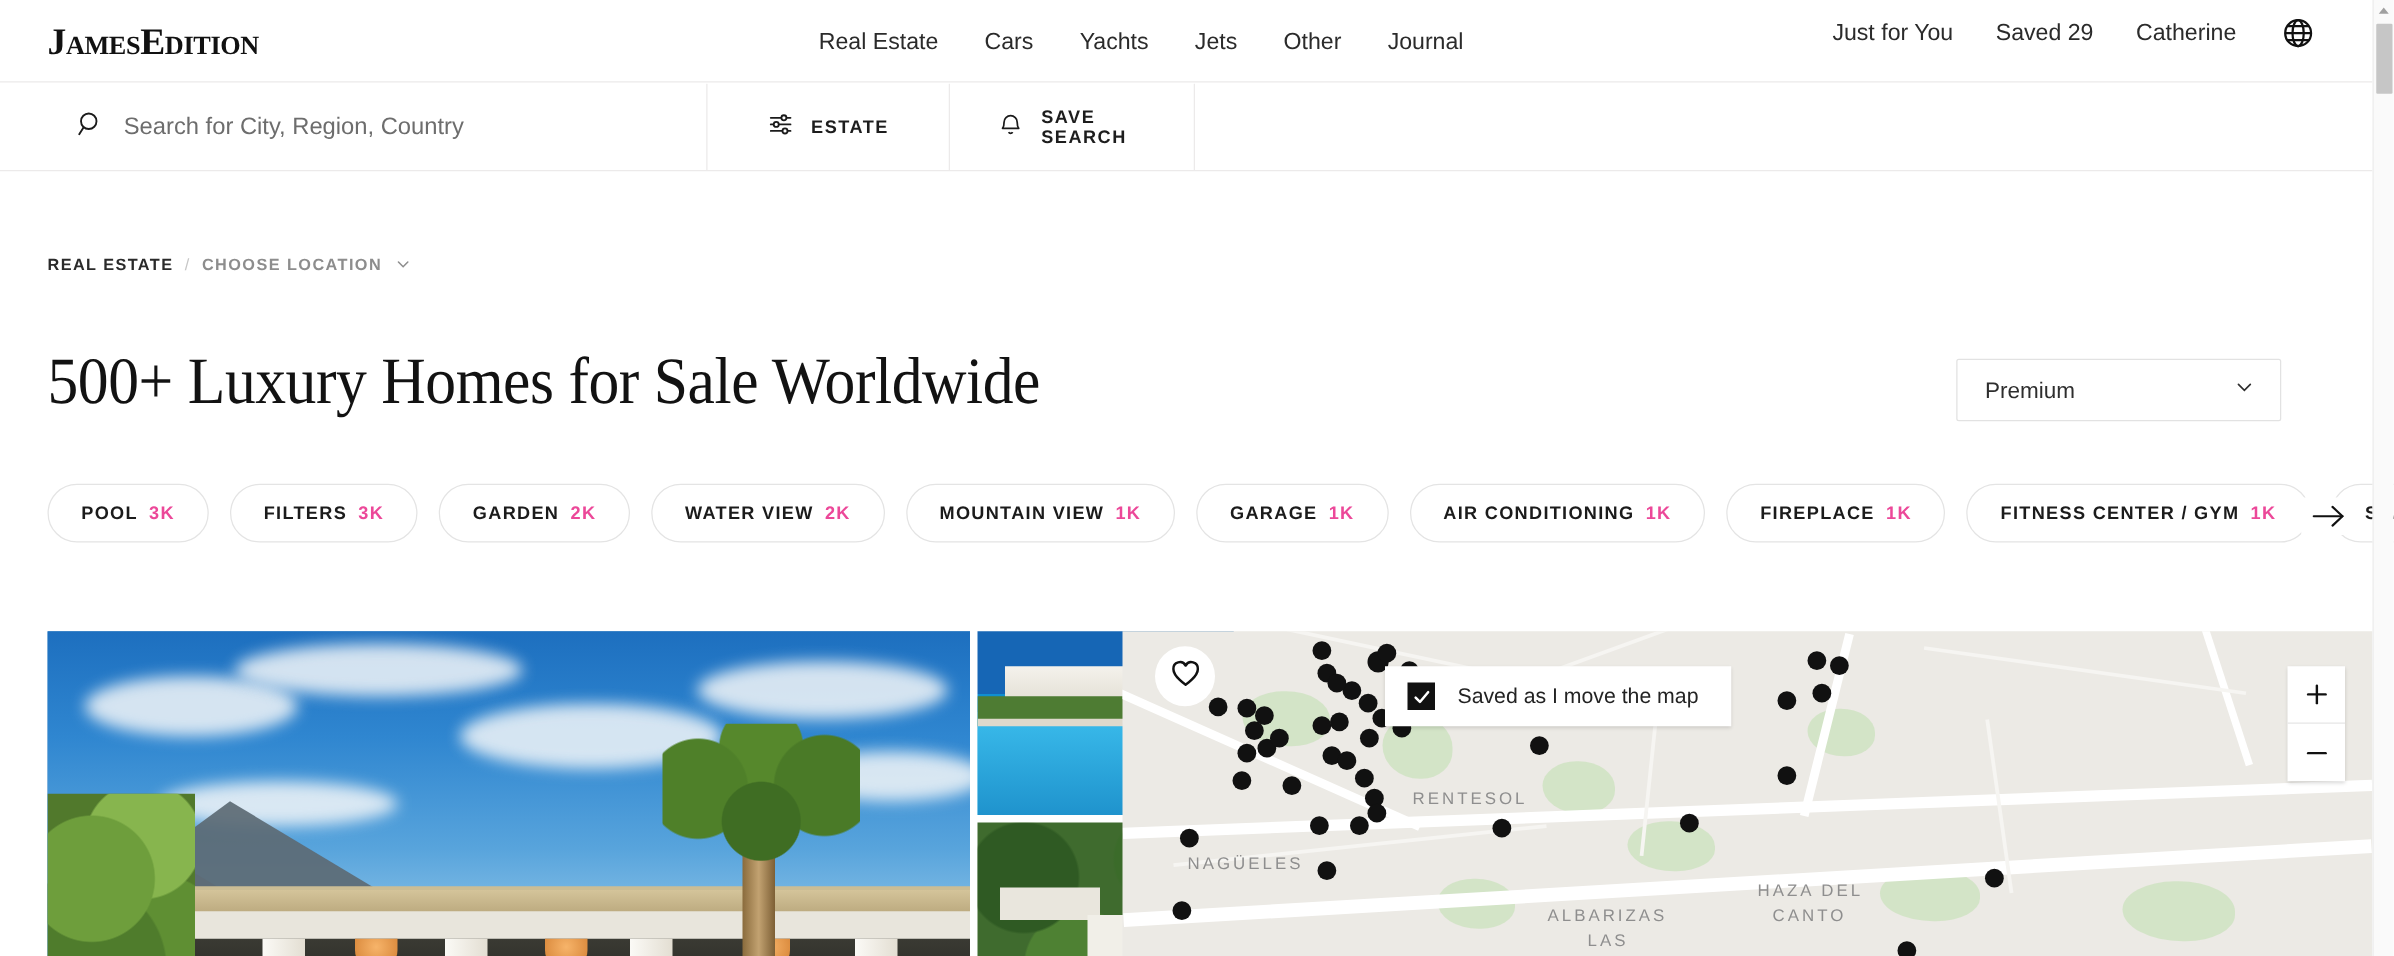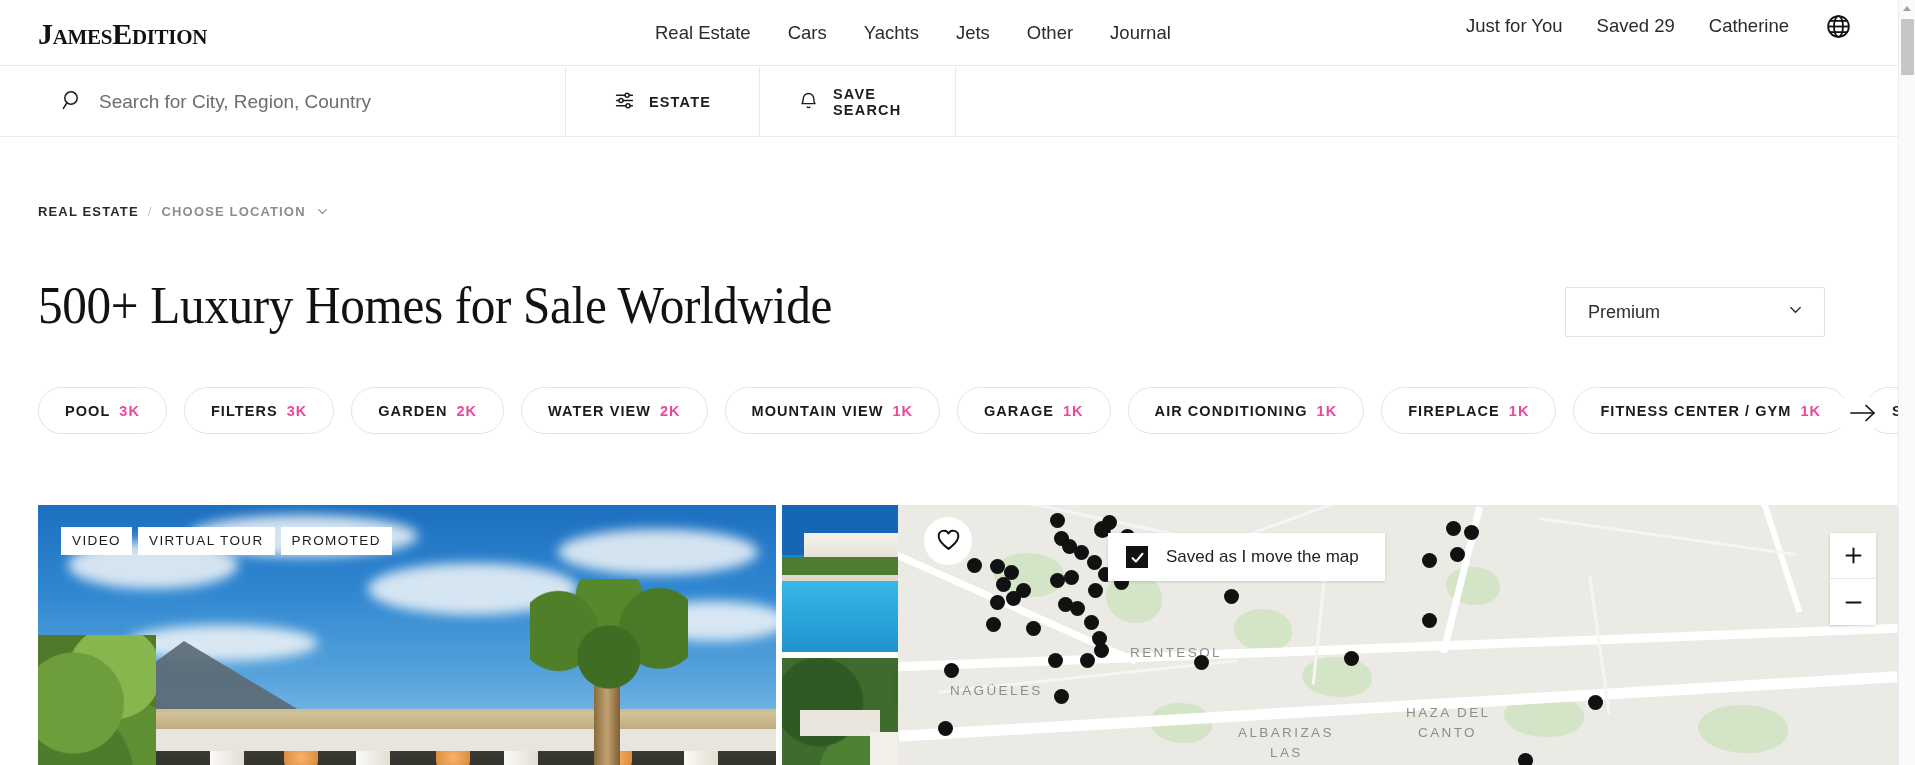--- a/index.html
+++ b/index.html
@@ -453,25 +453,20 @@
       <div class="column" style="left:318px;"></div>
       <div class="column" style="left:466px;"></div>
       <div class="column" style="left:646px;"></div>
       <div class="lamp" style="left:246px;bottom:28px;"></div>
       <div class="lamp" style="left:398px;bottom:28px;"></div>
       <div class="lamp" style="left:560px;bottom:28px;"></div>
       <div class="foliage-l"></div>
       <div class="palm-trunk"></div>
       <div class="palm-crown"></div>
 
-      <div class="badges">
-        <span class="badge">VIDEO</span>
-        <span class="badge">VIRTUAL TOUR</span>
-        <span class="badge">PROMOTED</span>
-      </div>
     </div>
 
     <div class="thumbs">
       <div class="thumb thumb-a">
         <div class="ta-villa"></div>
         <div class="ta-green"></div>
         <div class="ta-deck"></div>
         <div class="ta-pool"></div>
         <div class="fav-btn">
           <span>
@@ -506,21 +501,21 @@
     <div class="road" style="left:-30px;top:96px;width:280px;height:7px;transform:rotate(24deg);"></div>
     <div class="road" style="left:560px;top:0;width:7px;height:150px;transform:rotate(14deg);"></div>
     <div class="road" style="left:880px;top:-10px;width:6px;height:120px;transform:rotate(-18deg);"></div>
     <div class="road-thin" style="left:120px;top:20px;width:240px;height:3px;transform:rotate(12deg);"></div>
     <div class="road-thin" style="left:300px;top:10px;width:200px;height:3px;transform:rotate(-20deg);"></div>
     <div class="road-thin" style="left:640px;top:30px;width:260px;height:3px;transform:rotate(8deg);"></div>
     <div class="road-thin" style="left:40px;top:170px;width:300px;height:3px;transform:rotate(-6deg);"></div>
     <div class="road-thin" style="left:420px;top:60px;width:3px;height:120px;transform:rotate(6deg);"></div>
     <div class="road-thin" style="left:700px;top:70px;width:3px;height:140px;transform:rotate(-8deg);"></div>
 
-    <div class="map-label" style="left:232px;top:140px;">RENTESOL</div>
+    <div class="map-label" style="left:232px;top:126px;">RENTESOL</div>
     <div class="map-label" style="left:52px;top:178px;">NAGÜELES</div>
     <div class="map-label" style="left:372px;top:200px;margin-top:40px;">LAS</div>
     <div class="map-label" style="left:340px;top:220px;">ALBARIZAS</div>
     <div class="map-label" style="left:508px;top:200px;">HAZA DEL</div>
     <div class="map-label" style="left:520px;top:220px;">CANTO</div>
 
     <div class="marker" style="left:152px;top:8px;"></div>
     <div class="marker" style="left:196px;top:16px;width:17px;height:17px;"></div>
     <div class="marker" style="left:204px;top:10px;"></div>
     <div class="marker" style="left:222px;top:24px;"></div>

